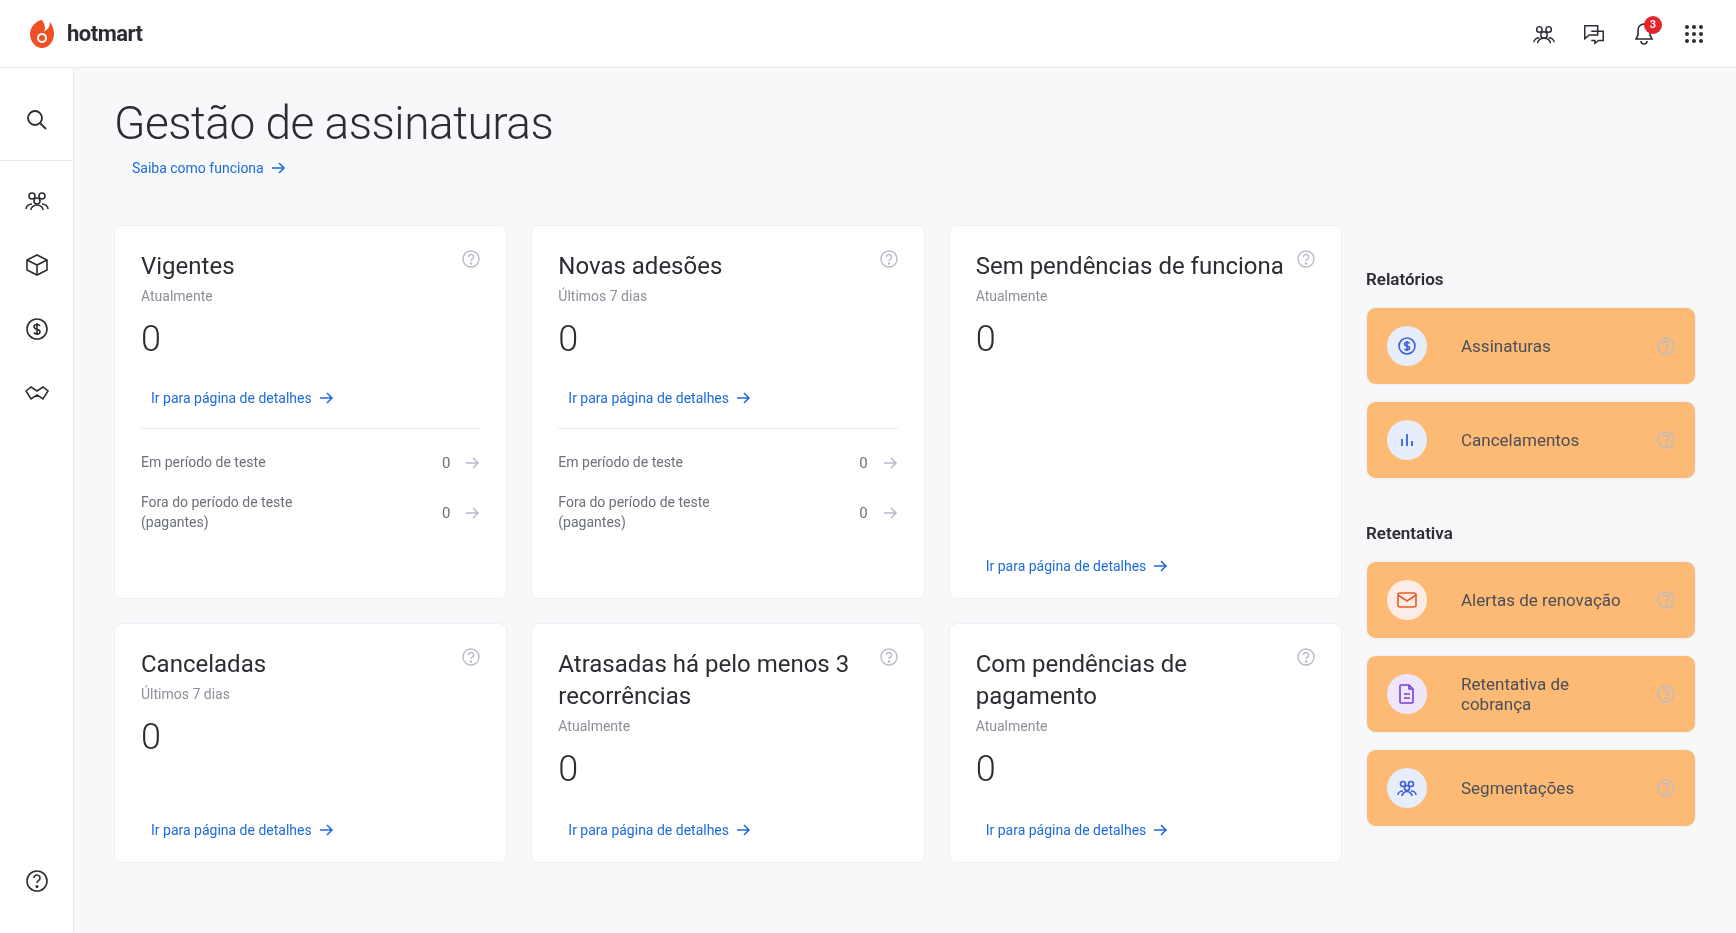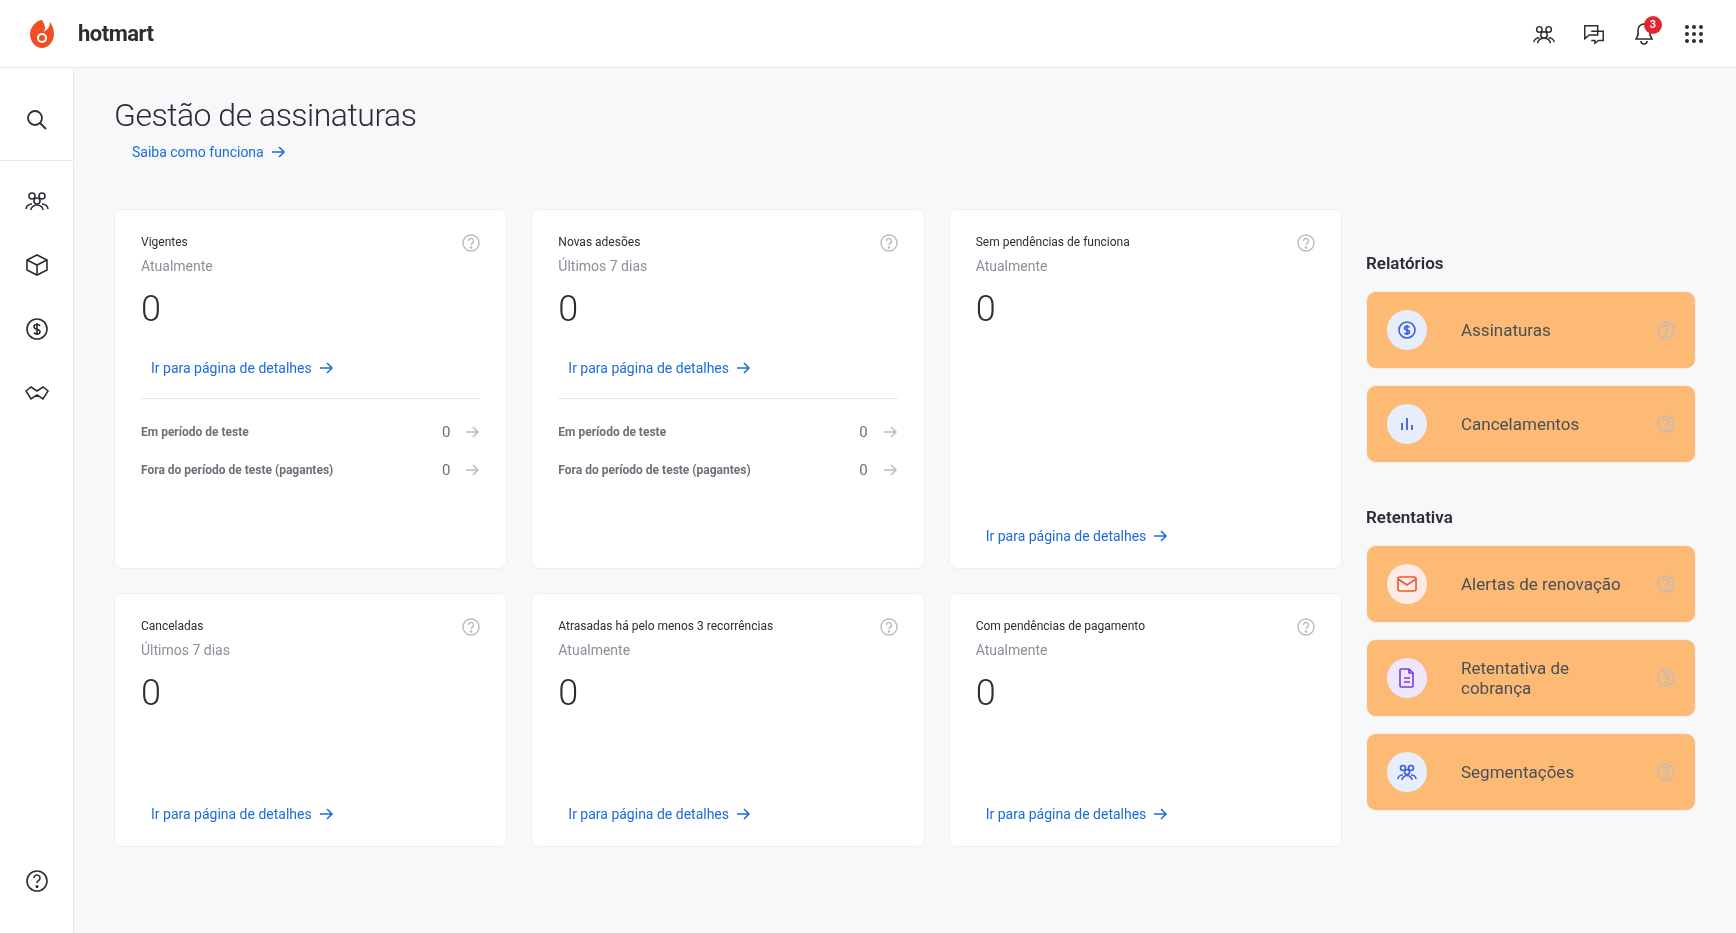--- a/index.html
+++ b/index.html
@@ -1,45 +1,45 @@
 <!DOCTYPE html>
 <html><head>
 <meta charset="utf-8">
 <style>
 * { box-sizing: border-box; margin: 0; padding: 0; }
 body { font-family: -apple-system, BlinkMacSystemFont, 'Segoe UI', Roboto, sans-serif; background: #f7f8fa; color: #2b2d33; overflow: hidden; }
 .app { display: flex; flex-direction: column; height: 100vh; }
 .header { height: 68px; background: #fff; border-bottom: 1px solid #e8e9ec; display: flex; align-items: center; justify-content: space-between; padding: 0 30px; }
-.logo { display: flex; align-items: center; gap: 24px; text-align: center; }
+.logo { display: flex; align-items: center; gap: 13px; text-align: center; }
 .logo-flame { width: 24px; height: 28px; }
 .logo-text { font-size: 22px; font-weight: 700; color: #2b2d33; letter-spacing: -0.5px; }
 .header-actions { display: flex; align-items: center; gap: 26px; }
 .header-icon { width: 24px; height: 24px; color: #2b2d33; cursor: pointer; position: relative; display: flex; align-items: center; justify-content: center; }
 .badge { position: absolute; top: -6px; right: -6px; background: #e3262e; color: #fff; border-radius: 10px; min-width: 18px; height: 18px; font-size: 11px; font-weight: 600; display: flex; align-items: center; justify-content: center; padding: 0 4px; }
 .body { display: flex; flex: 1; overflow: hidden; }
 .sidebar { width: 74px; background: #fff; border-right: 1px solid #e8e9ec; display: flex; flex-direction: column; align-items: center; padding-top: 20px; gap: 0; }
 .sidebar-top { display: flex; flex-direction: column; gap: 0; width: 100%; align-items: center; }
 .sidebar-item { width: 100%; height: 64px; display: flex; align-items: center; justify-content: center; cursor: pointer; color: #2b2d33; }
 .sidebar-divider { width: 100%; height: 1px; background: #e8e9ec; margin: 8px 0; }
 .sidebar-bottom { margin-top: auto; margin-bottom: 20px; width: 100%; display: flex; justify-content: center; }
 .main { flex: 1; overflow-y: auto; padding: 28px 40px; }
-.page-title { font-size: 32px; font-weight: 300; color: #2b2d33; letter-spacing: -0.5px; }
+.page-title { font-size: 46px; font-weight: 300; color: #2b2d33; letter-spacing: -0.5px; }
 .page-sublink { color: #1c6bd9; font-size: 14px; display: inline-flex; align-items: center; gap: 6px; margin-top: 10px; margin-left: 18px; cursor: pointer; }
 .content-row { display: flex; gap: 24px; margin-top: 48px; }
 .cards-grid { display: grid; grid-template-columns: repeat(3, 1fr); gap: 24px; flex: 1; }
 .card { background: #fff; border-radius: 8px; padding: 24px 26px; display: flex; flex-direction: column; border: 1px solid #eef0f3; min-height: 200px; }
 .card-header { display: flex; justify-content: space-between; align-items: flex-start; }
-.card-title { font-size: 12px; font-weight: 400; color: #2b2d33; line-height: 1.35; }
+.card-title { font-size: 24px; font-weight: 400; color: #2b2d33; line-height: 1.35; }
 .info-icon { color: #b8bcc6; width: 18px; height: 18px; flex-shrink: 0; cursor: pointer; }
 .card-sub { font-size: 14px; color: #8a8f99; margin-top: 6px; }
 .card-value { font-size: 36px; font-weight: 300; color: #2b2d33; margin-top: 14px; }
 .card-link { color: #1c6bd9; font-size: 14px; display: inline-flex; align-items: center; gap: 6px; margin-top: 30px; margin-left: 10px; cursor: pointer; }
 .card-sep { border-top: 1px solid #e8e9ec; margin-top: 22px; padding-top: 14px; }
 .breakdown-row { display: flex; align-items: center; justify-content: space-between; padding: 10px 0; }
-.breakdown-label { font-size: 12px; color: #6b7079; max-width: 200px; line-height: 1.4; font-weight: bold; }
+.breakdown-label { font-size: 14px; color: #6b7079; max-width: 200px; line-height: 1.4; }
 .breakdown-right { display: flex; align-items: center; gap: 14px; color: #6b7079; }
 .breakdown-val { font-size: 15px; }
 .side-col { width: 330px; flex-shrink: 0; }
 .side-section { margin-bottom: 36px; }
 .side-title { font-size: 17px; font-weight: 600; color: #2b2d33; margin-bottom: 18px; margin-top: 44px; }
 .side-card { background: #fdba74; border: 1px solid #eef0f3; border-radius: 10px; padding: 18px 20px; display: flex; align-items: center; gap: 34px; margin-bottom: 16px; cursor: pointer; }
 .side-card-icon { width: 40px; height: 40px; border-radius: 50%; display: flex; align-items: center; justify-content: center; flex-shrink: 0; }
 .side-card-label { flex: 1; font-size: 17px; color: #4a4f59; }
 .icon-blue { background: #e6edfb; color: #3b5fdb; }
 .icon-orange { background: #fdece6; color: #e8592a; }

